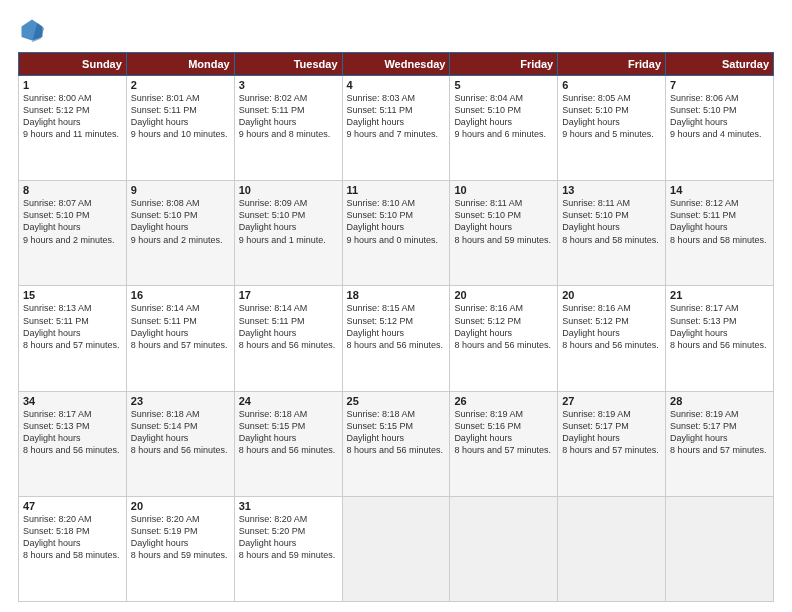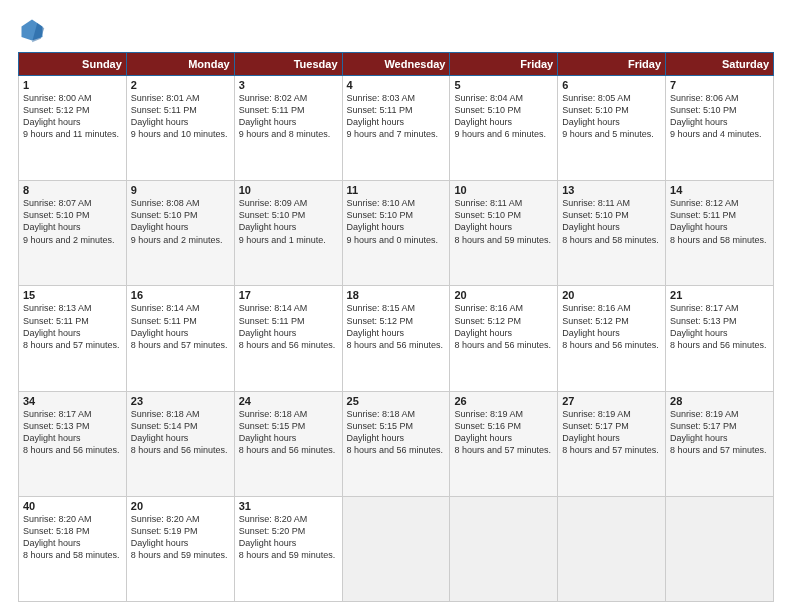--- a/index.html
+++ b/index.html
@@ -251,21 +251,21 @@
             <span class="day-num">27</span>
             <div class="day-info">Sunrise: 8:19 AM<br>Sunset: 5:17 PM<br>Daylight hours<br>8 hours and 57 minutes.</div>
           </td>
           <td>
             <span class="day-num">28</span>
             <div class="day-info">Sunrise: 8:19 AM<br>Sunset: 5:17 PM<br>Daylight hours<br>8 hours and 57 minutes.</div>
           </td>
         </tr>
         <tr>
           <td>
-            <span class="day-num">40</span>
+            <span class="day-num">47</span>
             <div class="day-info">Sunrise: 8:20 AM<br>Sunset: 5:18 PM<br>Daylight hours<br>8 hours and 58 minutes.</div>
           </td>
           <td>
             <span class="day-num">20</span>
             <div class="day-info">Sunrise: 8:20 AM<br>Sunset: 5:19 PM<br>Daylight hours<br>8 hours and 59 minutes.</div>
           </td>
           <td>
             <span class="day-num">31</span>
             <div class="day-info">Sunrise: 8:20 AM<br>Sunset: 5:20 PM<br>Daylight hours<br>8 hours and 59 minutes.</div>
           </td>

